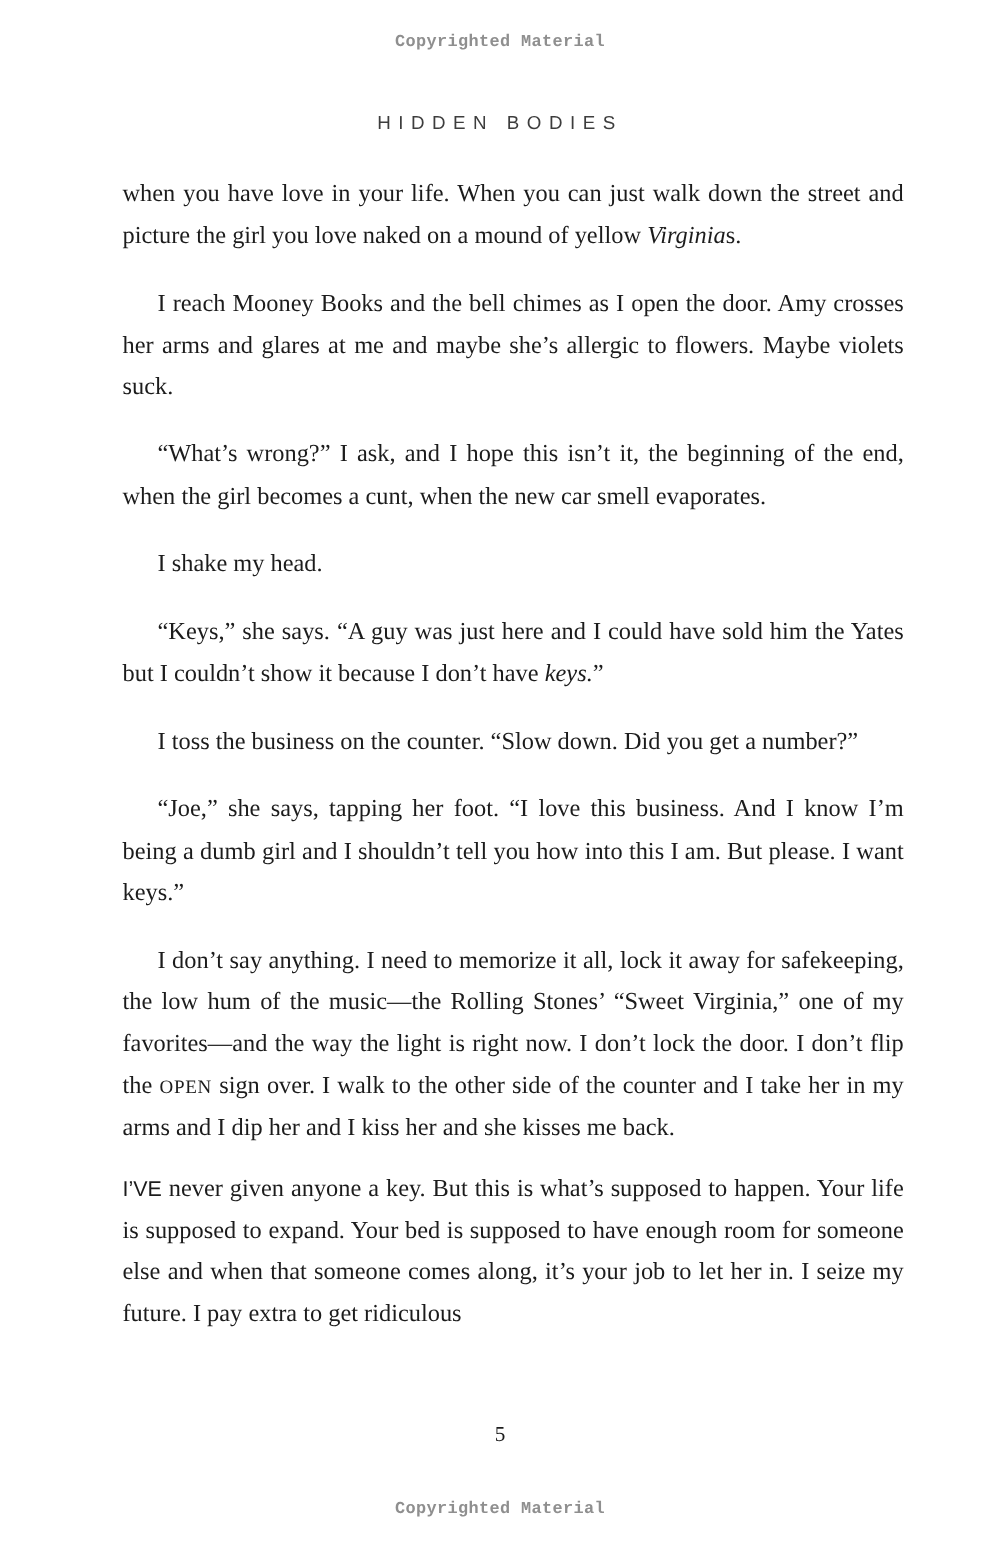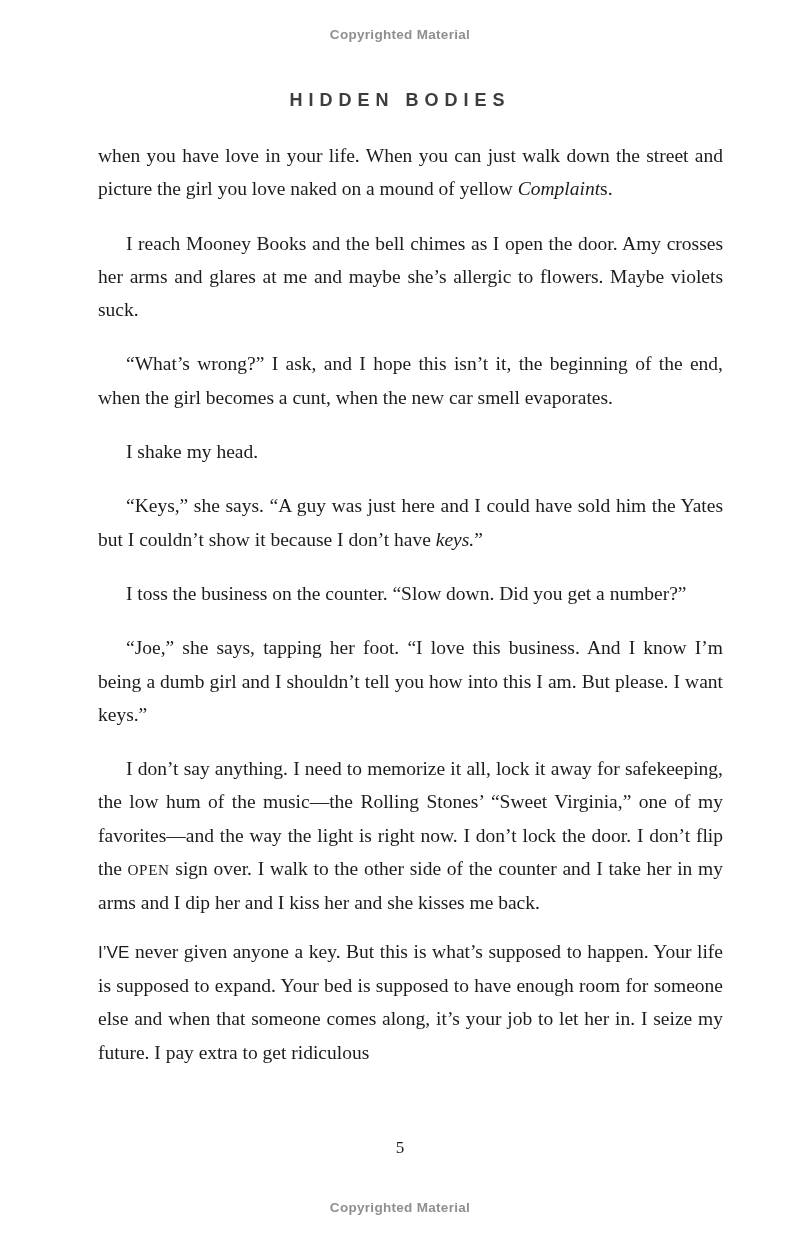--- a/index.html
+++ b/index.html
@@ -13,37 +13,37 @@
     height: 1244px;
     background: #ffffff;
     overflow: hidden;
     font-family: "Liberation Serif", serif;
   }
   .copyright-notice {
     position: absolute;
     left: 0;
     width: 100%;
     text-align: center;
-    font-family: Liberation Sans, sans-serif;
+    font-family: Liberation Mono, monospace;
     font-size: 13.5px;
     font-weight: bold;
     color: #8f8f8f;
     letter-spacing: 0.3px;
   }
   .copyright-top { top: 27px; }
   .copyright-bottom { top: 1200px; }
   .book-header {
     position: absolute;
     top: 90px;
     left: 0;
     width: 100%;
     text-align: center;
     font-family: "Liberation Sans", sans-serif;
-    font-size: 18px;
-    font-weight: bold;
+    font-size: 15px;
+    font-weight: normal;
     color: #3d3d3d;
     letter-spacing: 6px;
   }
   .text-block {
     position: absolute;
     left: 98px;
     top: 139px;
     width: 625px;
     font-size: 19.5px;
     line-height: 33.3px;
@@ -80,21 +80,21 @@
 </head>
 <body>
 
 <div class="page">
 
   <div class="copyright-notice copyright-top">Copyrighted Material</div>
 
   <div class="book-header">HIDDEN BODIES</div>
 
   <div class="text-block">
-      <p><span>when you have love in your life. When you can just walk down the street and picture the girl you love naked on a mound of yellow </span><span class="seg-italic">Complaint</span><span>s.</span></p>
+      <p><span>when you have love in your life. When you can just walk down the street and picture the girl you love naked on a mound of yellow </span><span class="seg-italic">Virginia</span><span>s.</span></p>
       <p class="indent"><span>I reach Mooney Books and the bell chimes as I open the door. Amy crosses her arms and glares at me and maybe she’s allergic to flowers. Maybe violets suck.</span></p>
       <p class="indent"><span>“What’s wrong?” I ask, and I hope this isn’t it, the beginning of the end, when the girl becomes a cunt, when the new car smell evaporates.</span></p>
       <p class="indent"><span>I shake my head.</span></p>
       <p class="indent"><span>“Keys,” she says. “A guy was just here and I could have sold him the Yates but I couldn’t show it because I don’t have </span><span class="seg-italic">keys.</span><span>”</span></p>
       <p class="indent"><span>I toss the business on the counter. “Slow down. Did you get a number?”</span></p>
       <p class="indent"><span>“Joe,” she says, tapping her foot. “I love this business. And I know I’m being a dumb girl and I shouldn’t tell you how into this I am. But please. I want keys.”</span></p>
       <p class="indent"><span>I don’t say anything. I need to memorize it all, lock it away for safekeeping, the low hum of the music—the Rolling Stones’ “Sweet Virginia,” one of my favorites—and the way the light is right now. I don’t lock the door. I don’t flip the </span><span class="seg-smallcaps">OPEN</span><span> sign over. I walk to the other side of the counter and I take her in my arms and I dip her and I kiss her and she kisses me back.</span></p>
       <p class="section-gap"><span class="seg-sans">I’VE</span><span> never given anyone a key. But this is what’s supposed to happen. Your life is supposed to expand. Your bed is supposed to have enough room for someone else and when that someone comes along, it’s your job to let her in. I seize my future. I pay extra to get ridiculous</span></p>
     </div>
 

